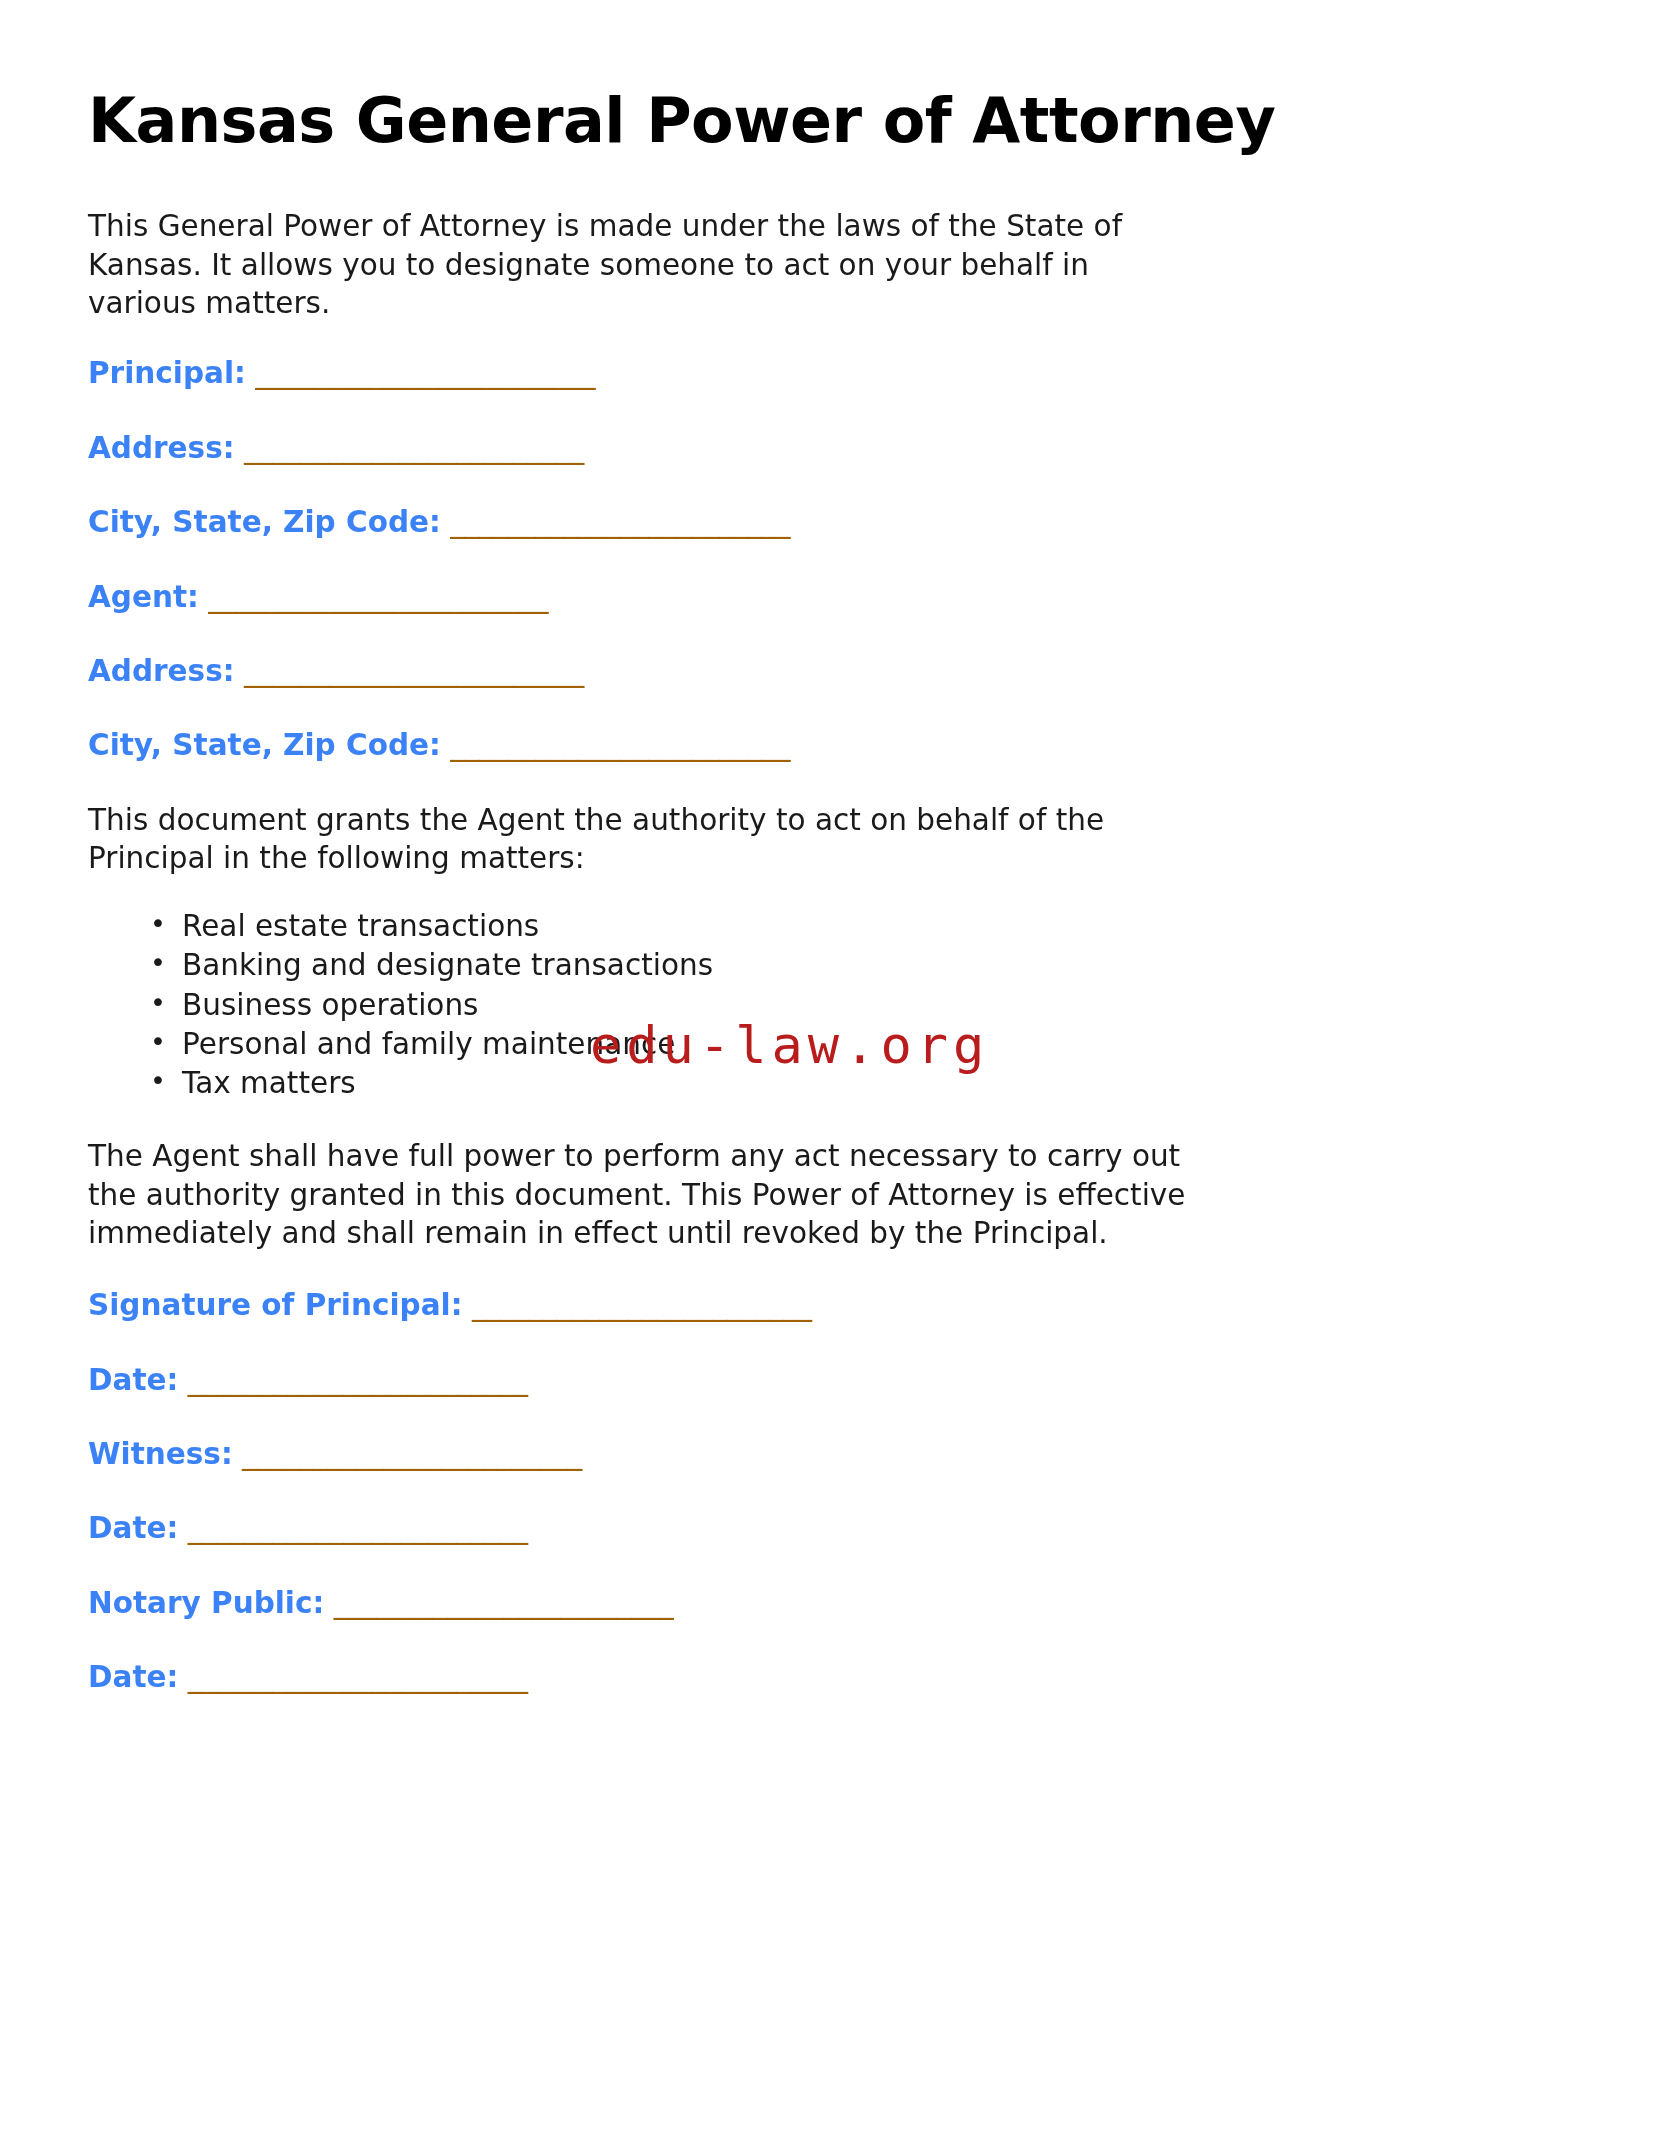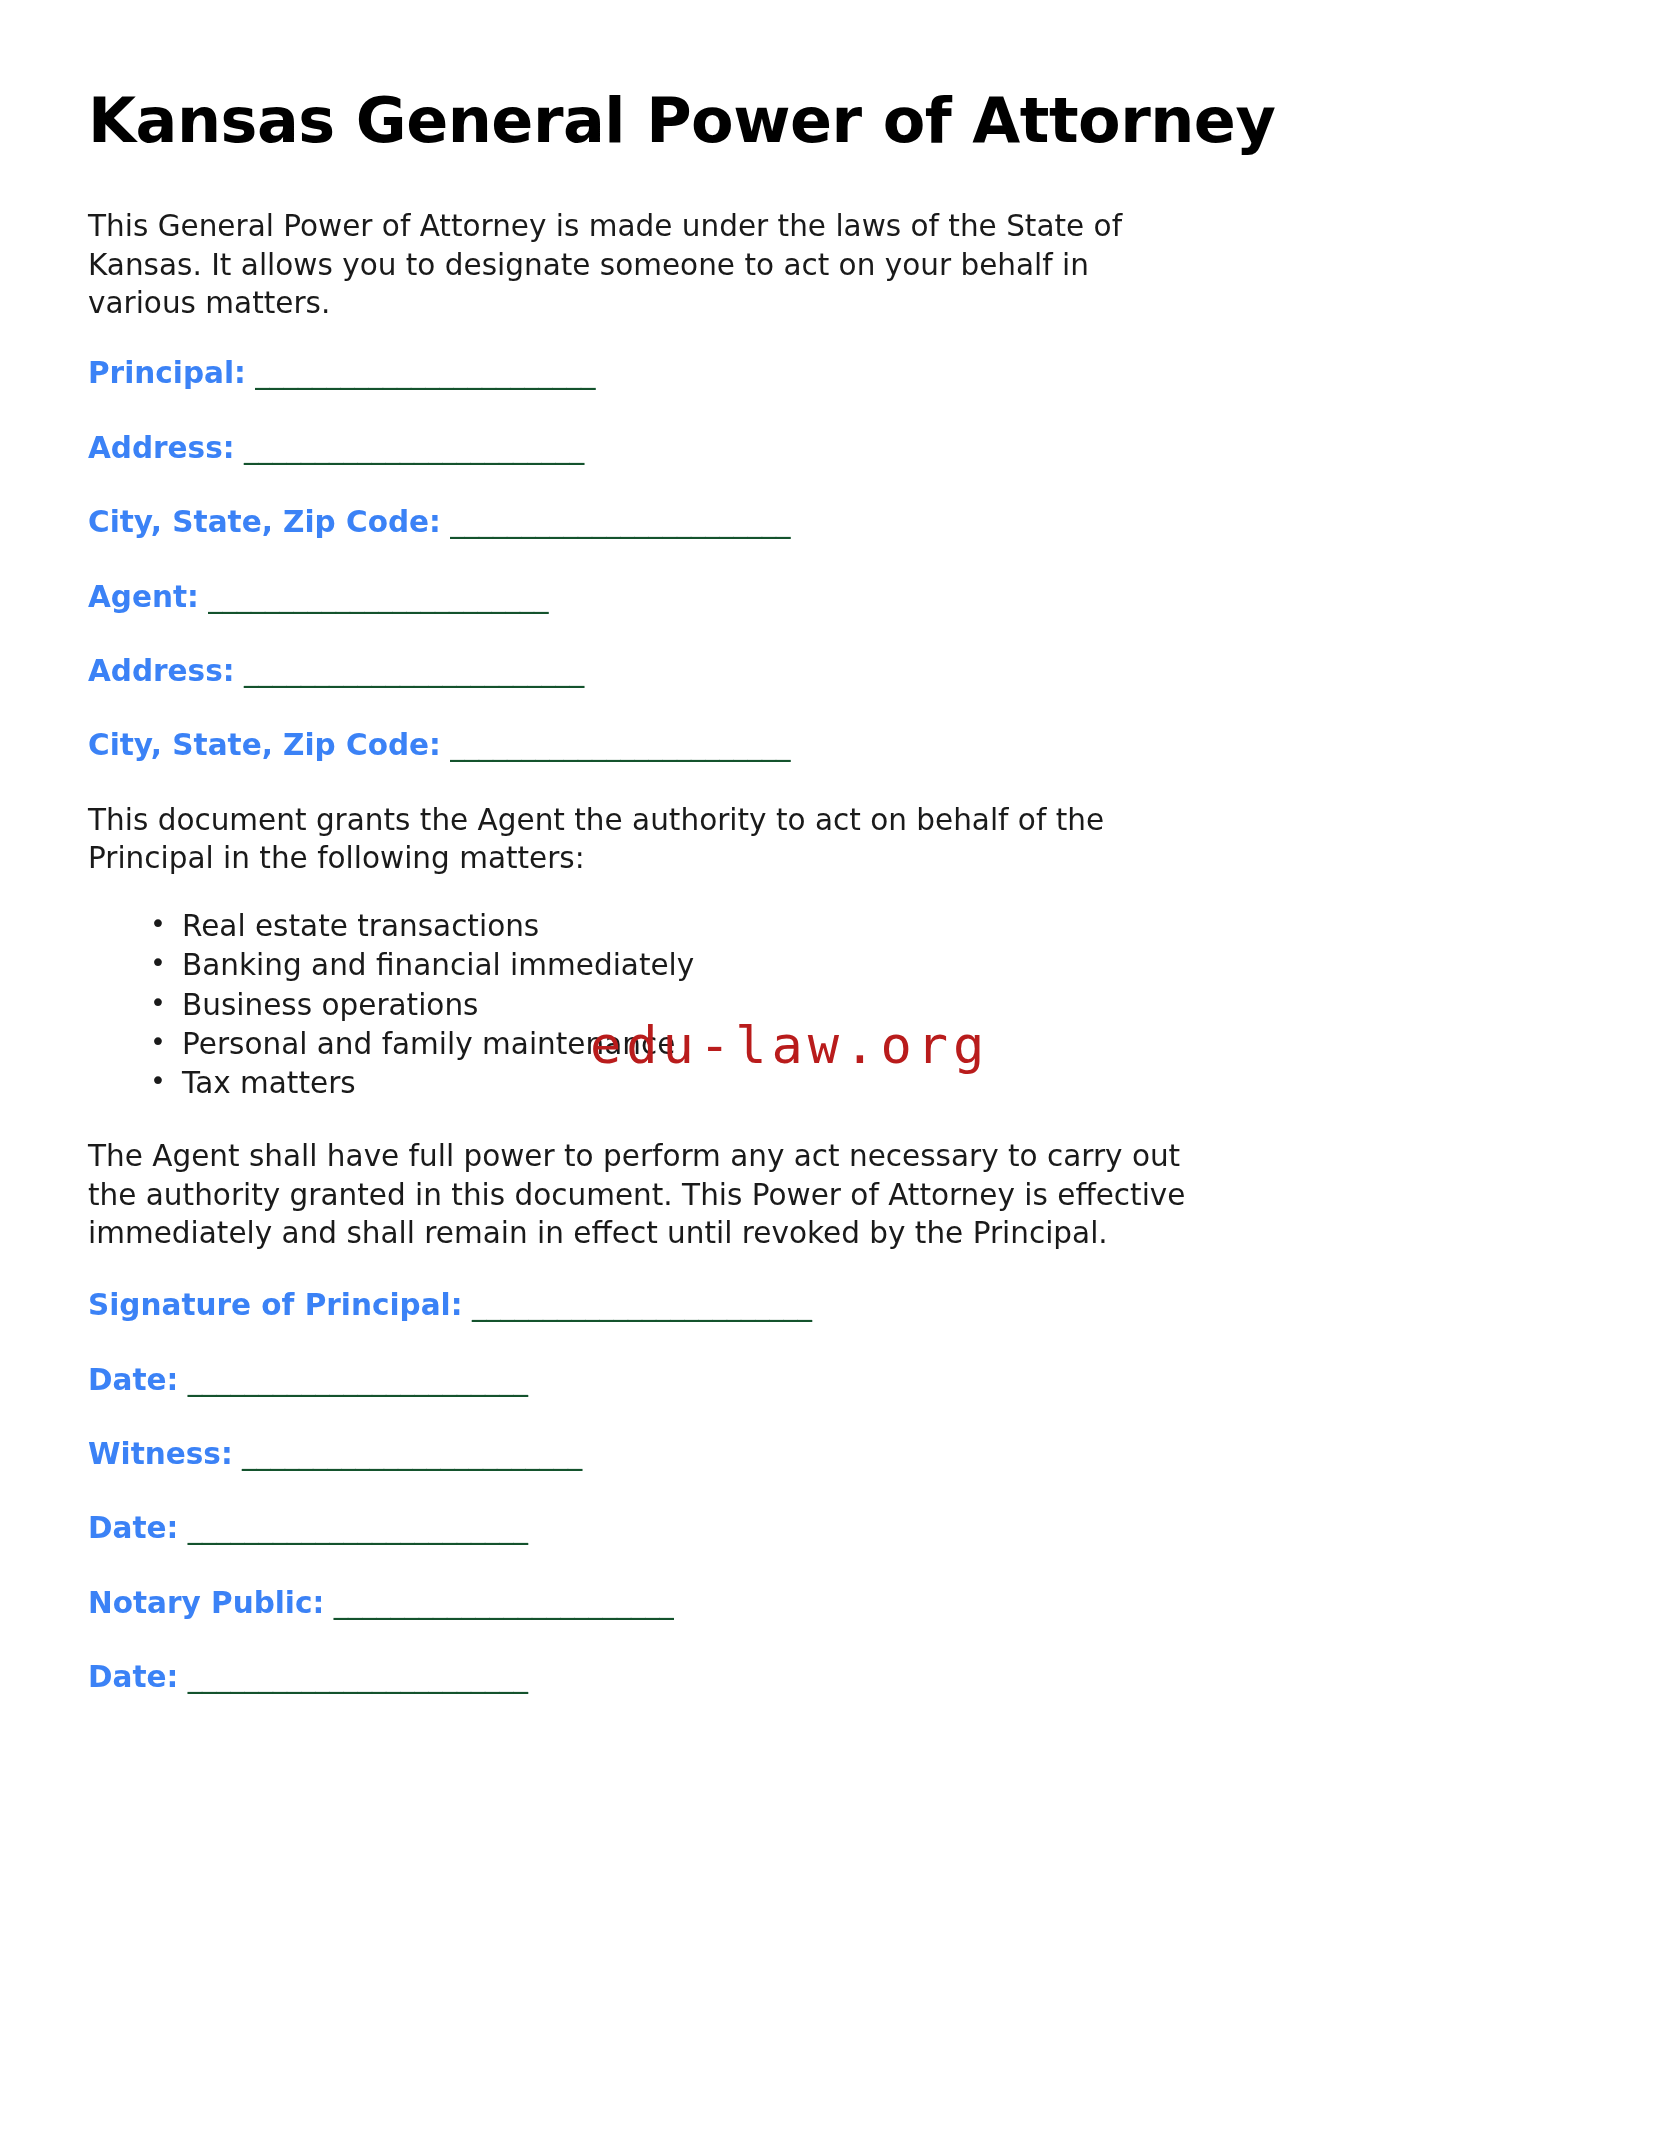--- a/index.html
+++ b/index.html
@@ -62,21 +62,21 @@
   .field-row:first-of-type {
     margin-top: 0;
   }
   .field-label {
     font-weight: bold;
     color: #3b82f6;
   }
   .field-blank {
     font-weight: 400;
     letter-spacing: -0.6px;
-    color: #14532d;
+    color: #a16207;
   }
 
   
   .matters-list {
     margin: 0 0 34px 0;
     padding: 0 0 0 62px;
     list-style: none;
     font-size: 29.5px;
     line-height: 1.33;
   }
@@ -153,21 +153,21 @@
 
   <div class="field-row">
     <span class="field-label">City, State, Zip Code:</span>
     <span class="field-blank">________________________</span>
   </div>
 
   <p class="para tight">This document grants the Agent the authority to act on behalf of the Principal in the following matters:</p>
 
   <ul class="matters-list">
     <li>Real estate transactions</li>
-    <li>Banking and financial immediately</li>
+    <li>Banking and designate transactions</li>
     <li>Business operations</li>
     <li>Personal and family maintenance</li>
     <li>Tax matters</li>
   </ul>
 
   <p class="para">The Agent shall have full power to perform any act necessary to carry out the authority granted in this document. This Power of Attorney is effective immediately and shall remain in effect until revoked by the Principal.</p>
 
   <div class="sig-block">
 
     <div class="field-row">

